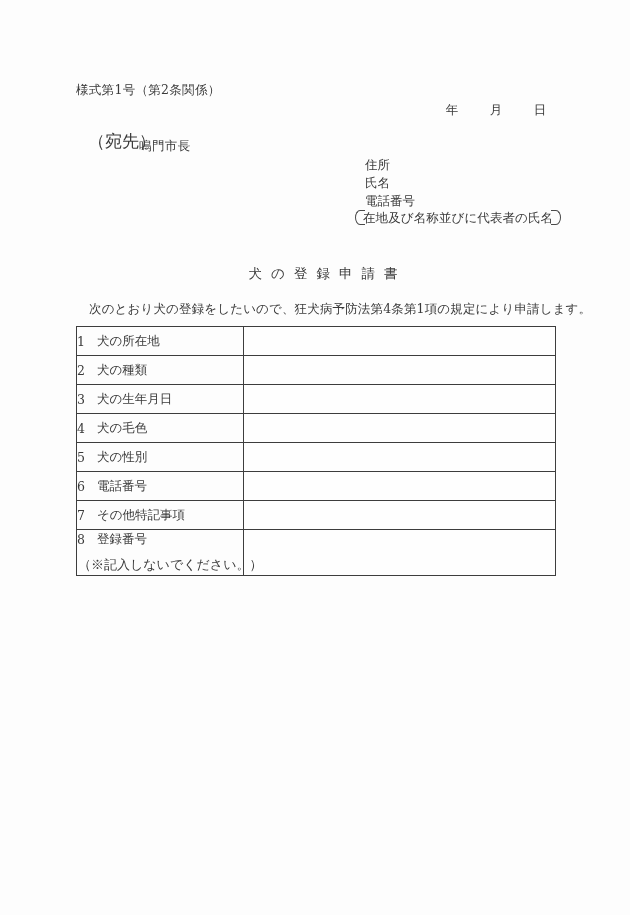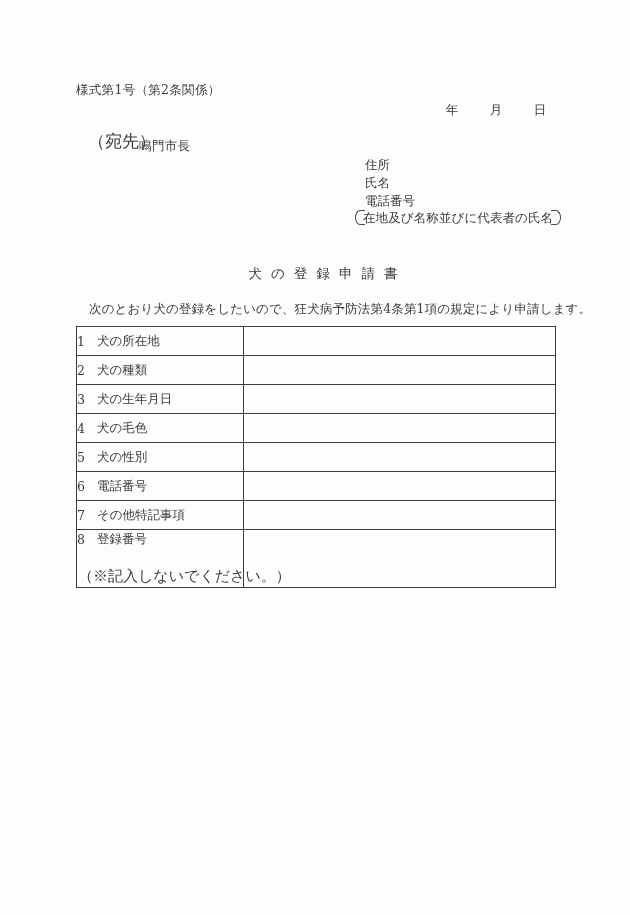--- a/index.html
+++ b/index.html
@@ -202,25 +202,25 @@
   }
   .label-cell.tall {
     height: 33px;
     padding-top: 1px;
     padding-bottom: 1px;
   }
   .value-cell.tall {
     height: 33px;
   }
   .sub-note {
-    font-size: 15px;
+    font-size: 13px;
     white-space: nowrap;
     text-align: center;
     padding-left: 1px;
-    margin-top: 19px;
+    margin-top: 8px;
   }
 </style>
 </head>
 <body>
 
 <div class="page">
 
   <div class="form-number">様式第1号（第2条関係）</div>
 
   <div class="date-line">

